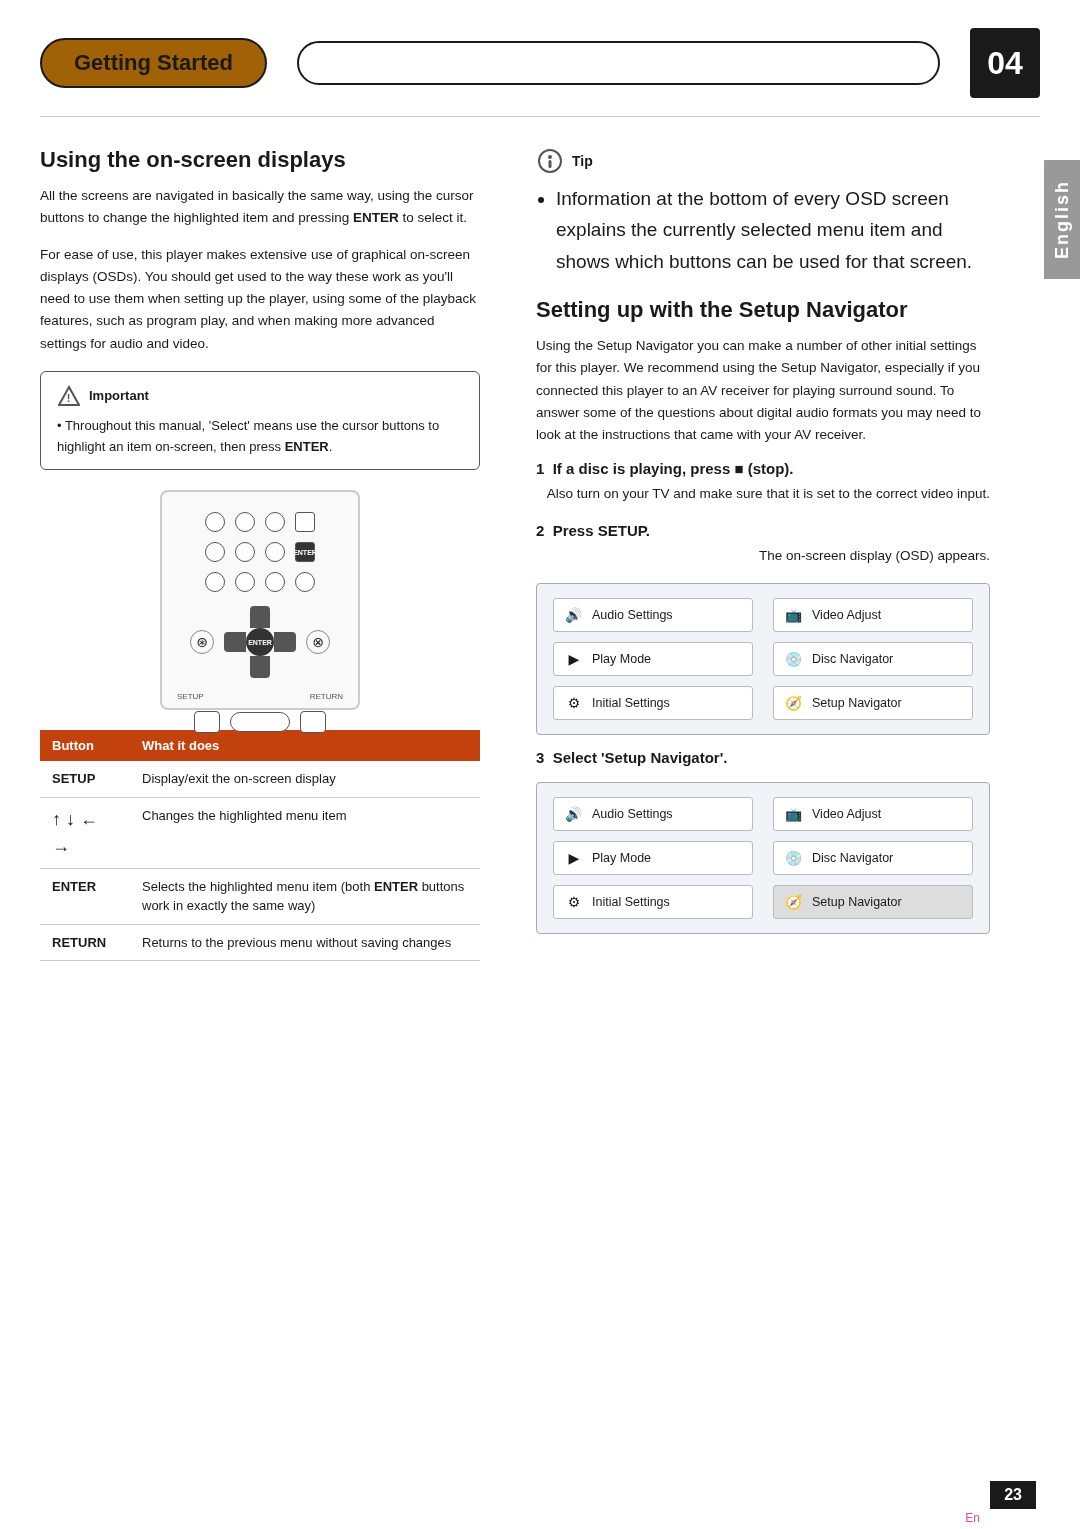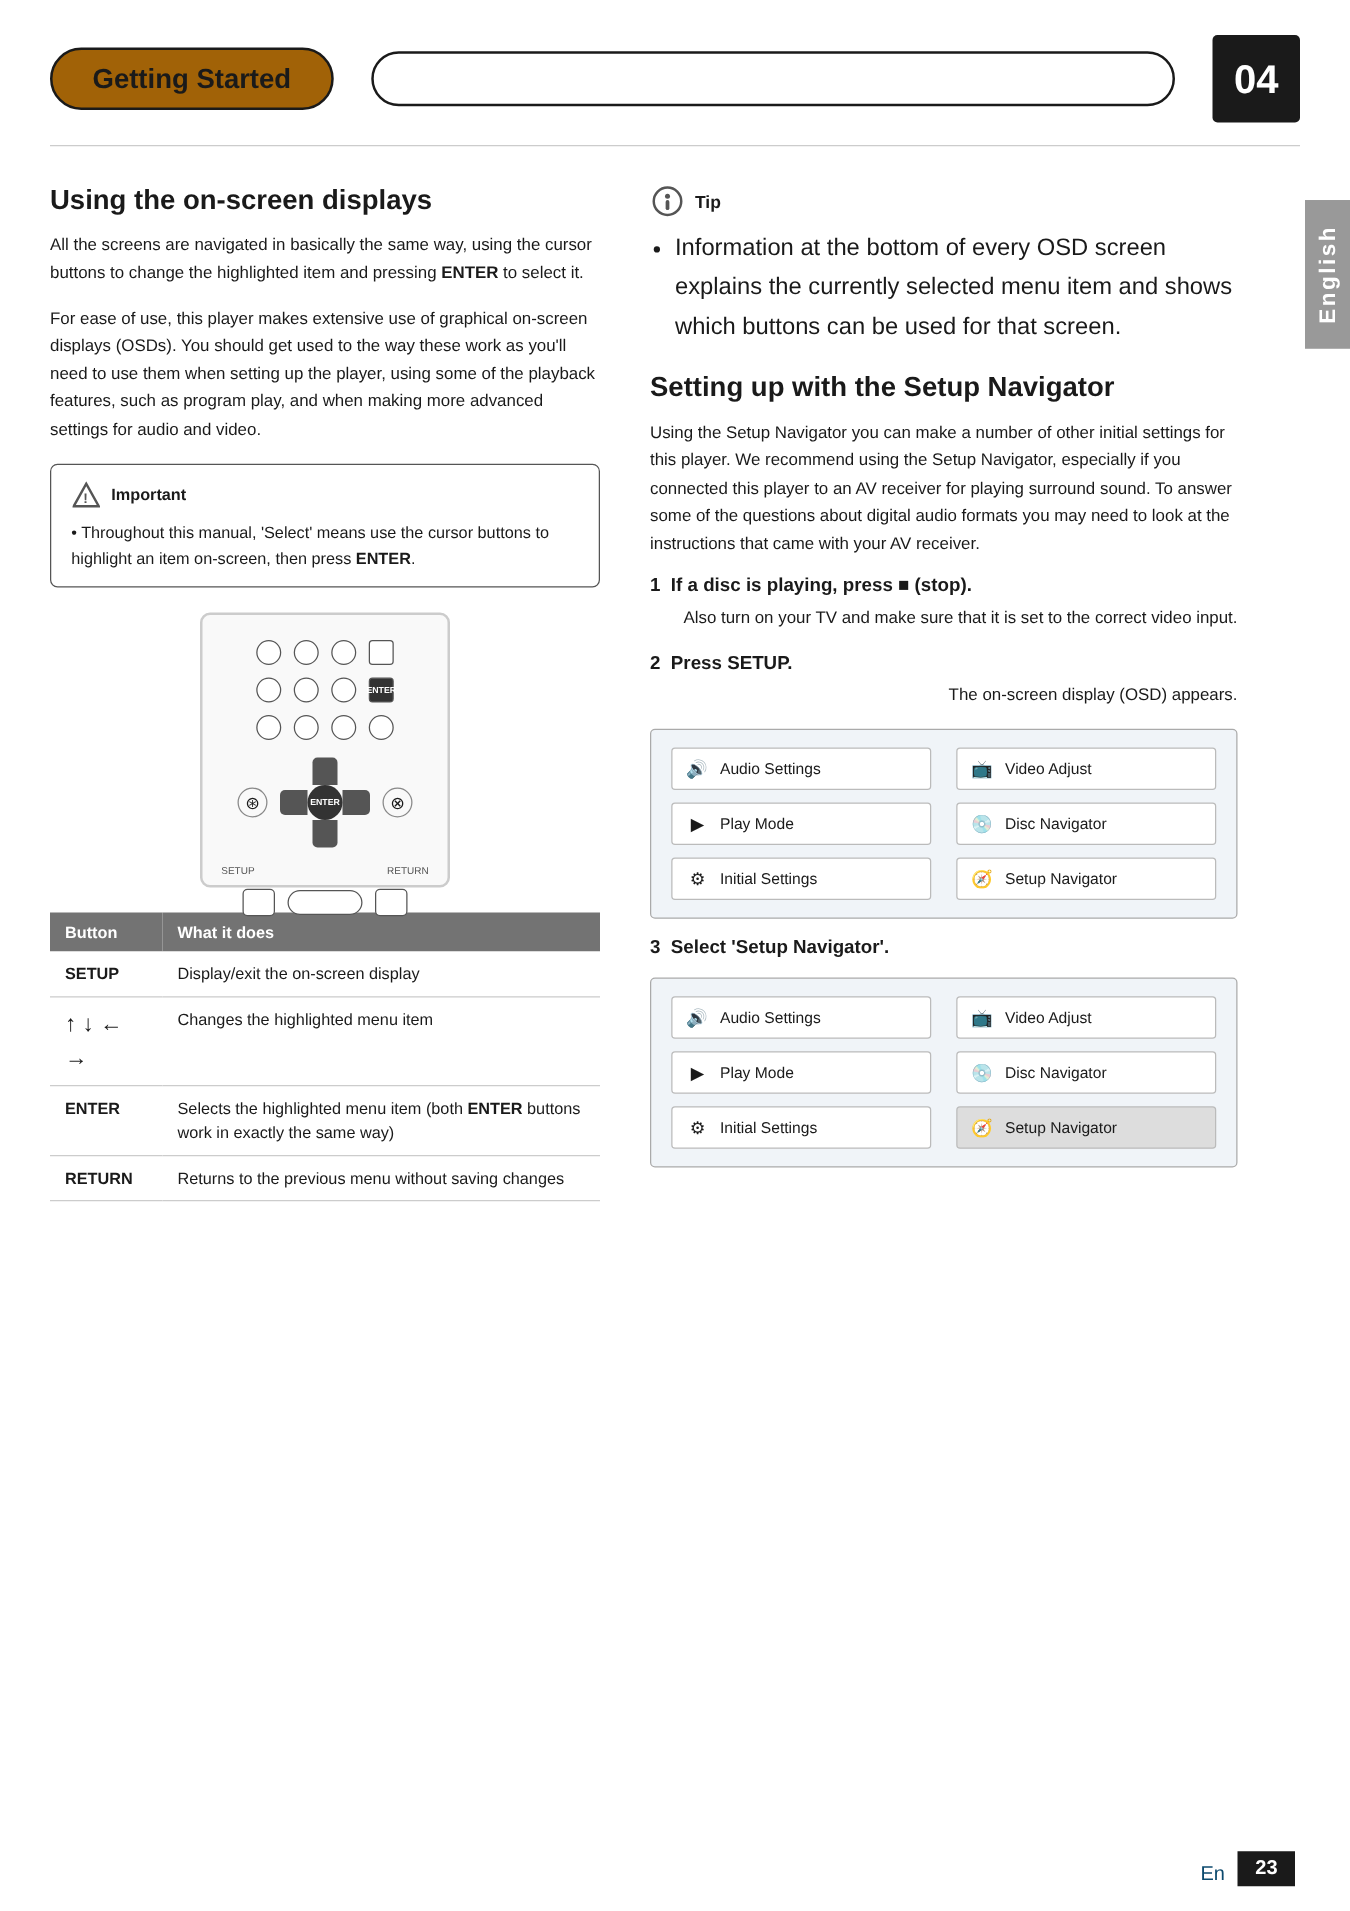--- a/index.html
+++ b/index.html
@@ -69,21 +69,21 @@
       text-orientation: mixed;
       transform: rotate(180deg);
       padding: 20px 8px;
       letter-spacing: 2px;
     }
 
     
     .main-content {
       display: flex;
       padding: 30px 40px 20px 40px;
-      gap: 40px;
+      gap: 56px;
     }
 
     .left-column {
       width: 440px;
       flex-shrink: 0;
     }
 
     .right-column {
       flex: 1;
       padding-right: 50px;
@@ -238,21 +238,21 @@
 
     
     .button-table {
       width: 100%;
       border-collapse: collapse;
       margin-top: 20px;
       font-size: 13px;
     }
 
     .button-table thead tr {
-      background: #737373;
+      background: #c2410c;
       color: white;
     }
 
     .button-table thead th {
       padding: 8px 12px;
       text-align: left;
     }
 
     .button-table tbody tr {
       border-bottom: 1px solid #ccc;
@@ -363,24 +363,24 @@
       right: 44px;
       background: #1a1a1a;
       color: white;
       padding: 5px 14px;
       font-size: 16px;
       font-weight: bold;
     }
 
     .page-en {
       position: absolute;
-      bottom: 20px;
+      bottom: 4px;
       right: 100px;
-      font-size: 16px;
-      color: #0c4a6e;
+      font-size: 12px;
+      color: #ec4899;
     }
 
     
     .divider {
       border: none;
       border-top: 1.5px solid #ccc;
       margin: 0 40px;
     }
   </style>
 </head>

